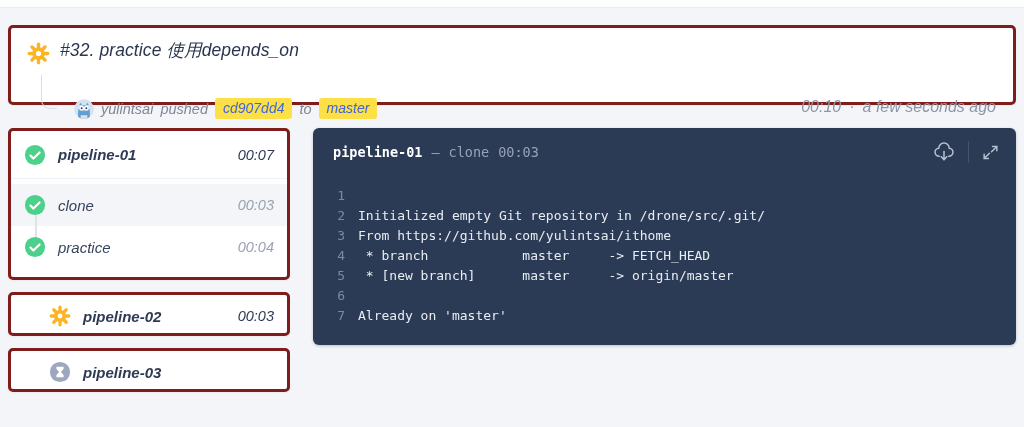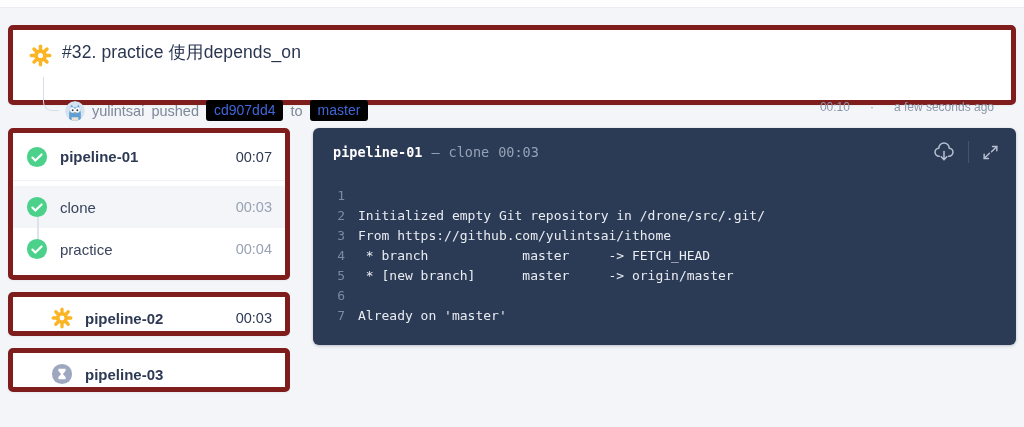--- a/index.html
+++ b/index.html
@@ -1,30 +1,30 @@
 <!DOCTYPE html>
 <html><head>
 <meta charset="utf-8">
 <style>
   html,body{margin:0;padding:0;width:1024px;height:427px;overflow:hidden;
     background:#f3f5f8;font-family:"Liberation Sans","DejaVu Sans",sans-serif;}
   .abs{position:absolute;}
   
   .topstrip{left:0;top:0;width:1024px;height:7px;background:#fdfdfe;border-bottom:1px solid #eaedf2;}
   
-  .card{background:#fff;border:5px solid #7f1d1d;border-radius:5px;box-shadow:0 1px 2px rgba(42,54,80,.05);box-sizing:border-box;}
+  .card{background:#fff;border:3px solid #7f1d1d;border-radius:5px;box-shadow:0 1px 2px rgba(42,54,80,.05);box-sizing:border-box;font-style:italic;}
   
   .header-card{left:8px;top:25px;width:1008px;height:80px;}
   .gear-wrap{position:absolute;left:16px;top:14px;width:23px;height:23px;color:#fbb524;}
   .title{position:absolute;left:49px;top:10px;margin:0;font-size:17.5px;font-weight:500;color:#2a3650;letter-spacing:.1px;}
   .elbow{position:absolute;left:30px;top:47px;width:15px;height:33px;border-left:1px solid #d8dee8;border-bottom:1px solid #d8dee8;border-bottom-left-radius:9px;}
-  .commit-row{position:absolute;left:52px;top:68px;height:25px;display:flex;align-items:center;gap:7px;font-size:14.5px;color:#7e8899;}
+  .commit-row{position:absolute;left:63px;top:68px;height:25px;display:flex;align-items:center;gap:7px;font-size:14.5px;color:#7e8899;}
   .avatar{width:20px;height:20px;border-radius:50%;overflow:hidden;flex:0 0 auto;display:block;}
-  .chip{background:#000000;color:#3f66d8;padding:2px 8px 3px;border-radius:3px;font-size:14px;cursor:pointer;}
-  .meta{position:absolute;right:17px;top:70px;font-size:12px;color:#8d96a8;display:flex;gap:20px;align-items:center;}
+  .chip{background:#fde047;color:#3f66d8;padding:2px 8px 3px;border-radius:3px;font-size:14px;cursor:pointer;}
+  .meta{position:absolute;right:17px;top:70px;font-size:16px;color:#8d96a8;display:flex;gap:8px;align-items:center;}
   
   .pcardA{left:8px;top:128px;width:282px;height:152px;}
   .pcardB{left:8px;top:292px;width:282px;height:44px;}
   .pcardC{left:8px;top:348px;width:282px;height:44px;}
   .prow{display:flex;align-items:center;gap:12px;padding:0 13px;height:47px;cursor:pointer;}
   .prow .sicon{width:22px;height:22px;flex:0 0 auto;position:relative;z-index:1;display:block;}
   .plabel{font-size:15px;font-weight:700;color:#2e3a54;flex:1;}
   .ptime{font-size:14.5px;color:#2e3a54;font-weight:500;}
   .divider{height:1px;background:#eef1f6;}
   .steps{position:relative;padding-top:5px;}

